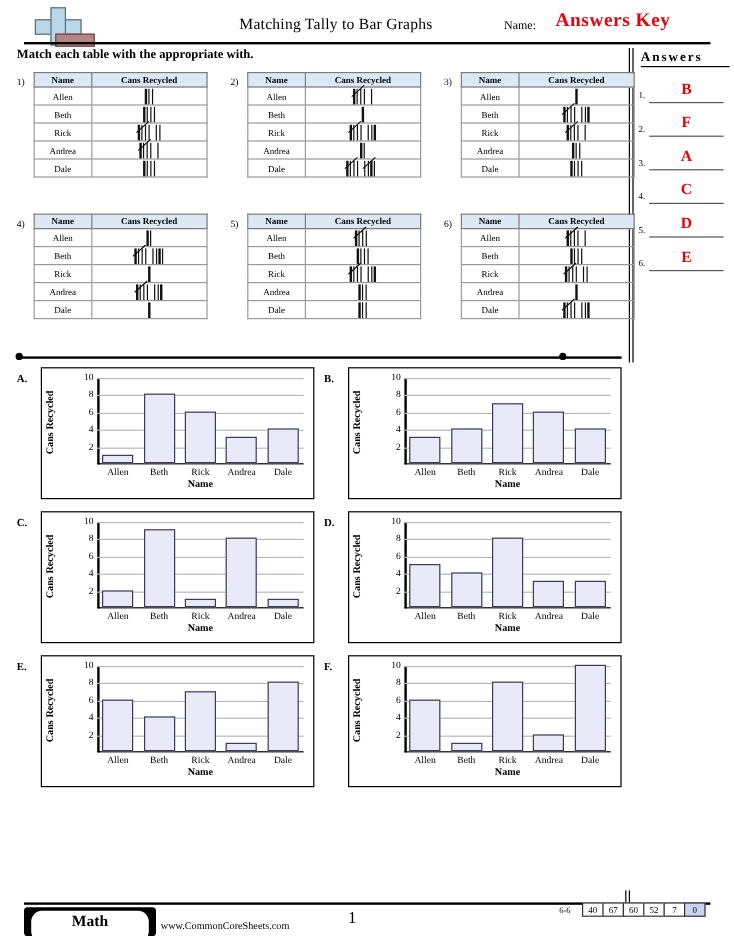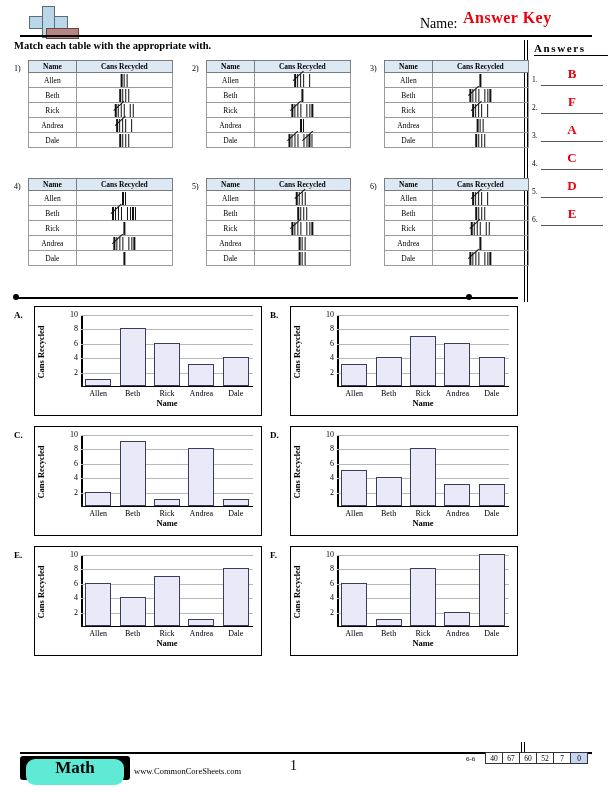--- a/index.html
+++ b/index.html
@@ -28,21 +28,21 @@
   }
   .logo-bar {
     position: absolute; left: 26px; top: 24px; width: 33px; height: 11px;
     background: #b88585; border: 1px solid #6d4444;
   }
   #worksheet-title {
     position: absolute; left: 150px; top: 12px; width: 260px;
     text-align: center; font-size: 13px; letter-spacing: .2px;
   }
   #name-label {
-    position: absolute; left: 420px; top: 16px; font-size: 14px;
+    position: absolute; left: 420px; top: 16px; font-size: 10px;
   }
   #answer-key {
     position: absolute; left: 463px; top: 9px;
     font-size: 16px; font-weight: bold; color: #e8000b;
     font-family: "Liberation Serif", serif; letter-spacing: .5px;
   }
   #header-rule {
     position: absolute; left: 20px; top: 35px; width: 572px; height: 2px;
     background: #000;
   }
@@ -143,22 +143,22 @@
   }
 
   
   #footer-rule { position: absolute; left: 20px; top: 752px; width: 572px; height: 1.5px; background: #000; }
   #math-badge {
     position: absolute; left: 20px; top: 756px; width: 110px; height: 24px;
     background: #000; border-radius: 3px;
   }
   #math-badge-inner {
     position: absolute; left: 6px; top: 3px; width: 98px; height: 26px;
-    background: #5eead4; border-radius: 9px;
-    font-size: 17px; font-weight: bold; text-align: center; line-height: 18px;
+    background: #ffffff; border-radius: 9px;
+    font-size: 13px; font-weight: bold; text-align: center; line-height: 18px;
   }
   #site-url { position: absolute; left: 134px; top: 766px; font-size: 8.5px; }
   #page-number { position: absolute; left: 290px; top: 758px; font-size: 14px; }
   #score-range { position: absolute; left: 466px; top: 755px; font-size: 7px; }
   #score-boxes { position: absolute; left: 486px; top: 752px; display: flex; }
   .score-box {
     width: 18px; height: 12px; border: 1px solid #333;
     font-size: 7.5px; text-align: center; line-height: 11px;
     margin-left: -1px; background: #fff;
   }
@@ -168,22 +168,23 @@
 </style>
 </head>
 <body>
 
 <div id="header">
   <div class="logo-wrap">
     <div class="logo-plus-h"></div>
     <div class="logo-plus-v"></div>
     <div class="logo-bar"></div>
   </div>
+  <div id="worksheet-title">Matching Tally to Bar Graphs</div>
   <div id="name-label">Name:</div>
-  <div id="answer-key">Answer Key</div>
+  <div id="answer-key">Answers Key</div>
   <div id="header-rule"></div>
 </div>
 
 <div id="instructions">Match each table with the appropriate with.</div>
 
 <div id="answers-col">
   <div class="ans-div1"></div>
   <div class="ans-div2"></div>
   <div id="answers-title">Answers</div>
 <div class="ans-row" style="top: 26px;">

